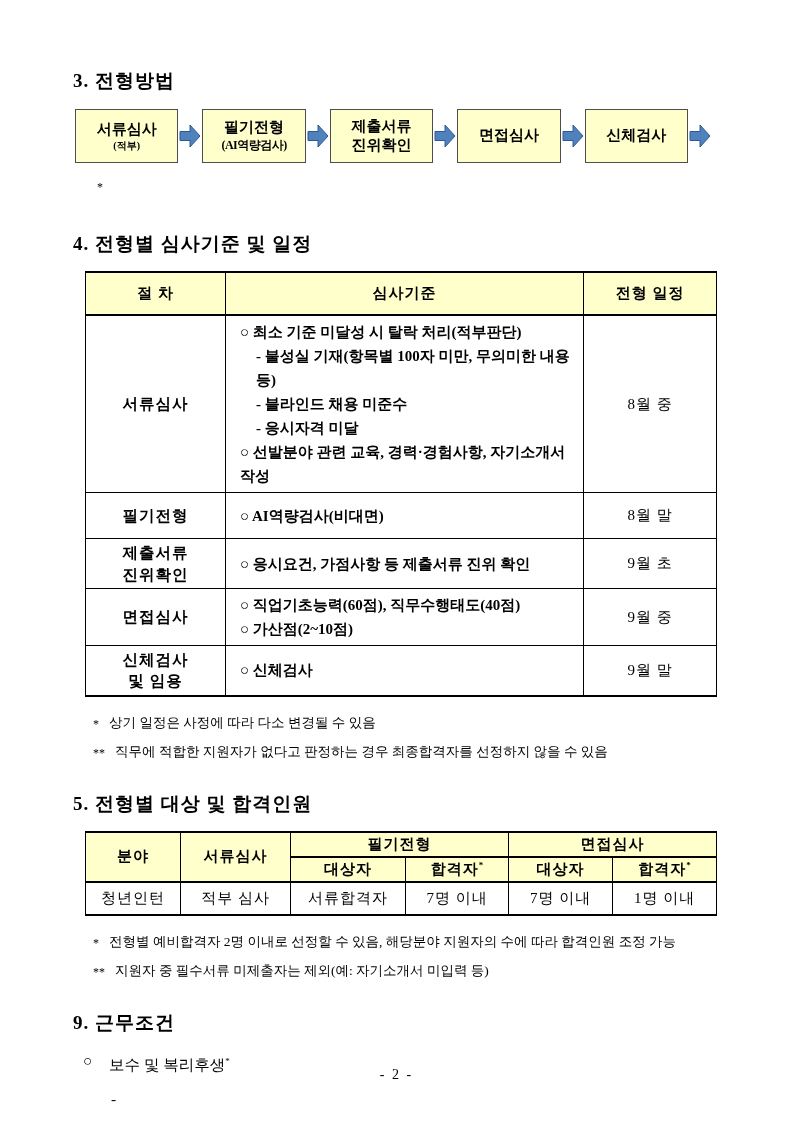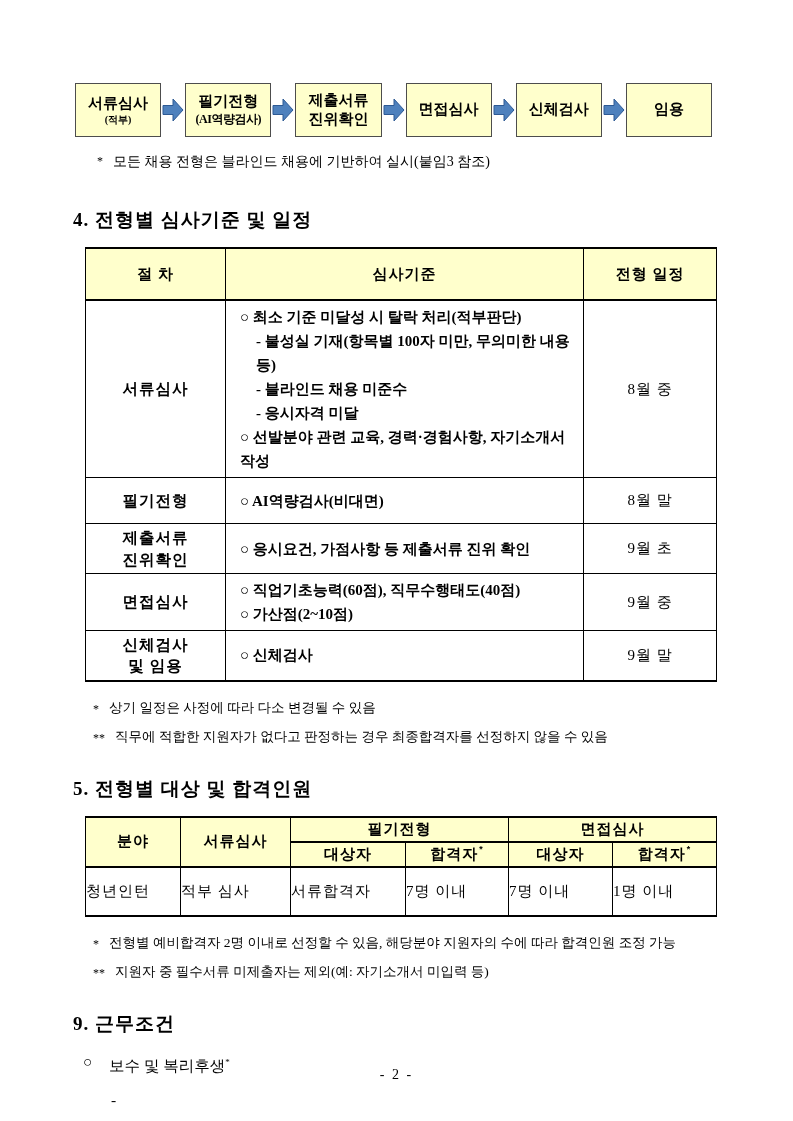--- a/index.html
+++ b/index.html
@@ -72,41 +72,41 @@
   }
   table { border-top: 2px solid #000; border-bottom: 2px solid #000; }
   th, td { border: 1px solid #000; }
   thead th { border-bottom: 2px solid #000; }
   th {
     background: #ffffcc;
     font-weight: bold;
     text-align: center;
     letter-spacing: 1px;
   }
-  .t4 thead th { height: 52px; }
+  .t4 thead th { height: 43px; }
   .t4 .proc {
     font-weight: bold;
     text-align: center;
     white-space: pre-line;
     font-size: 15.5px;
     line-height: 1.4;
     letter-spacing: 1px;
   }
   .t4 .sched { text-align: center; letter-spacing: 1px; }
   .t4 .crit { padding: 4px 6px; vertical-align: middle; }
   .crit-line { line-height: 24px; font-weight: bold; }
   .crit-main { padding-left: 8px; }
   .crit-sub  { padding-left: 24px; }
   .t4 .r1 td { height: 124px; }
   .t4 .rN td { height: 46px; }
   .t4 .rM td { height: 50px; }
 
   .t5 th { height: 25px; font-size: 15px; }
-  .t5 tbody td { height: 49px; text-align: left; letter-spacing: 1px; }
-  .t5 thead { border-bottom: 2px solid #3b82f6; font-family: Liberation Mono, monospace; }
+  .t5 tbody td { height: 33px; text-align: center; letter-spacing: 1px; }
+  .t5 thead { border-bottom: 2px solid #3b82f6; }
   sup.mark { font-size: 9px; vertical-align: super; letter-spacing: 0; }
 
   .tbl-notes { margin: 12px 0 0 20px; font-size: 13.5px; }
   .tbl-notes .fn-line { line-height: 28px; }
 
   
   .cond-list { margin: 14px 0 0 10px; font-size: 15.5px; }
   .cond-item { display: flex; line-height: 22px; margin-bottom: 12px; }
   .cond-item .bullet { width: 26px; flex: 0 0 auto; }
   .cond-item.dash { margin-left: 28px; margin-bottom: 12px; }
@@ -121,20 +121,21 @@
     font-size: 14px;
     letter-spacing: 2px;
   }
 </style>
 </head>
 <body>
 
 <div class="page">
   <div class="content">
 
+    <div class="sec-title">3. 전형방법</div>
 
     <div class="flow">
       <div class="fbox">
         <span>서류심사</span>
         <span class="l2">(적부)</span>
       </div>
       <div class="farrow">
         <svg width="22" height="26" viewBox="0 0 22 26">
             <path d="M1 8.5 H11 V2 L21 13 L11 24 V17.5 H1 Z" fill="#4f81bd" stroke="#2e5a94" stroke-width="1"></path>
           </svg>
@@ -166,29 +167,25 @@
           </svg>
       </div>
       <div class="fbox">
         <span>신체검사</span>
       </div>
       <div class="farrow">
         <svg width="22" height="26" viewBox="0 0 22 26">
             <path d="M1 8.5 H11 V2 L21 13 L11 24 V17.5 H1 Z" fill="#4f81bd" stroke="#2e5a94" stroke-width="1"></path>
           </svg>
       </div>
-      <div class="fbox">
-        <span>임용</span>
-      </div>
     </div>
 
     <div class="flow-note">
       <div class="fn-line">
         <span class="fn-marker">*</span>
-        <span>모든 채용 전형은 블라인드 채용에 기반하여 실시(붙임3 참조)</span>
       </div>
     </div>
 
     <div class="sec-title sec4">4. 전형별 심사기준 및 일정</div>
 
     <table class="t4">
       <colgroup>
           <col style="width:140px">
           <col style="width:358px">
           <col style="width:133px">

